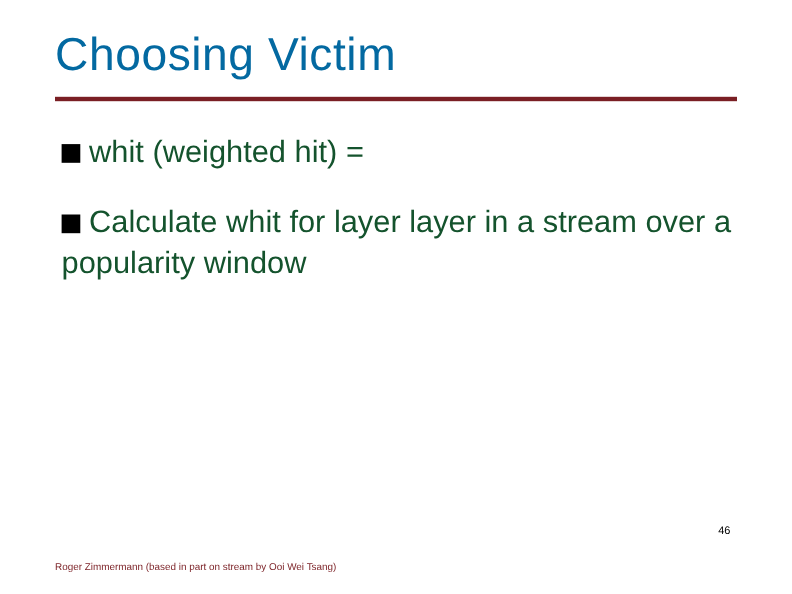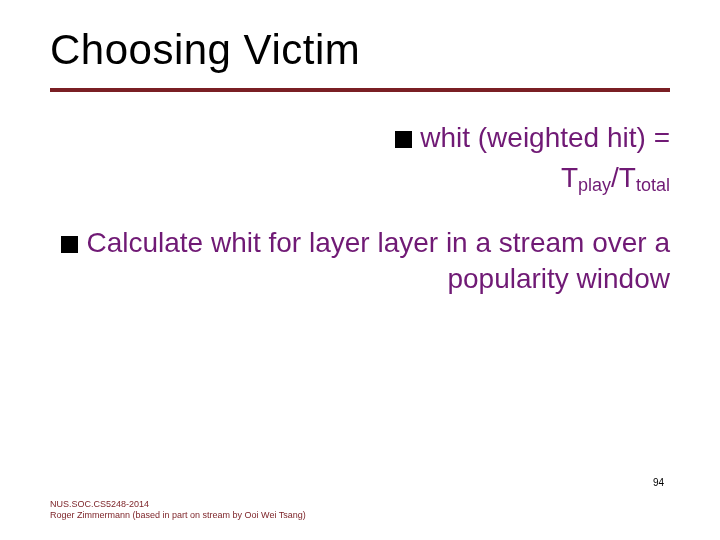--- a/index.html
+++ b/index.html
@@ -17,38 +17,37 @@
     height: 540px;
     background: #fff;
     box-sizing: border-box;
   }
   .title {
     position: absolute;
     left: 50px;
     top: 26px;
     font-size: 42px;
     font-weight: 400;
-    color: #000000;
+    color: #0369a1;
     letter-spacing: 0.5px;
   }
   .hr {
     position: absolute;
     left: 50px;
     right: 50px;
     top: 88px;
     height: 4px;
     background: #7a1f24;
   }
   .content {
     position: absolute;
     left: 56px;
     right: 50px;
     top: 120px;
-    color: #701a75;
-    text-align: right;
+    color: #14532d;
   }
   .bullet-item {
     margin-bottom: 28px;
     font-size: 28px;
     line-height: 1.3;
   }
   .bullet-square {
     display: inline-block;
     width: 17px;
     height: 17px;
@@ -92,31 +91,27 @@
 <div class="slide">
 
   <div class="title">Choosing Victim</div>
 
   <div class="hr"></div>
 
   <div class="content">
 
     <div class="bullet-item">
       <span class="bullet-square"></span><span>whit (weighted hit) =</span>
-      <div class="formula">
-        <span>T</span><sub>play</sub><span>/</span><span>T</span><sub>total</sub>
-      </div>
     </div>
 
     <div class="bullet-item">
       <span class="bullet-square"></span><span>Calculate whit for layer layer in a stream over a </span><span class="ital">popularity window</span>
     </div>
 
   </div>
 
-  <div class="page-num">94</div>
+  <div class="page-num">46</div>
 
   <div class="footer">
-    <div>NUS.SOC.CS5248-2014</div>
     <div>Roger Zimmermann (based in part on stream by Ooi Wei Tsang)</div>
   </div>
 
 </div>
 
 </body></html>

